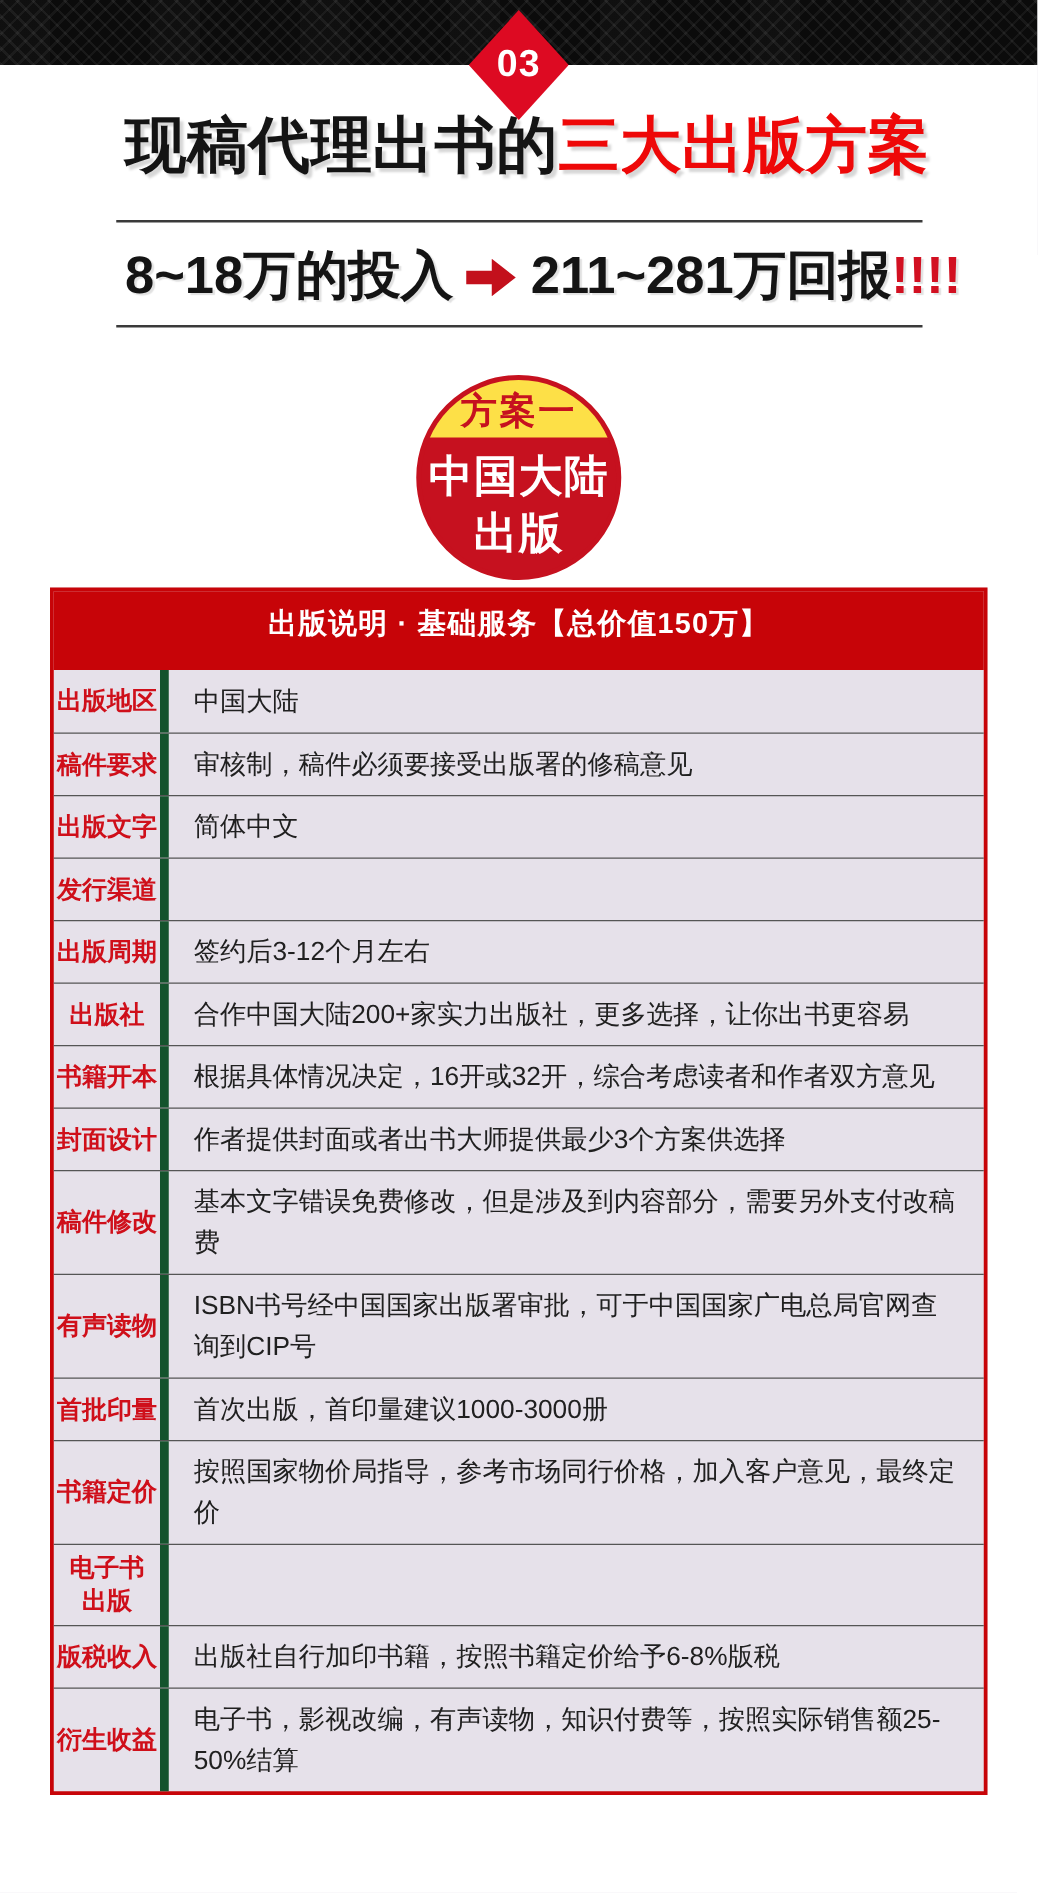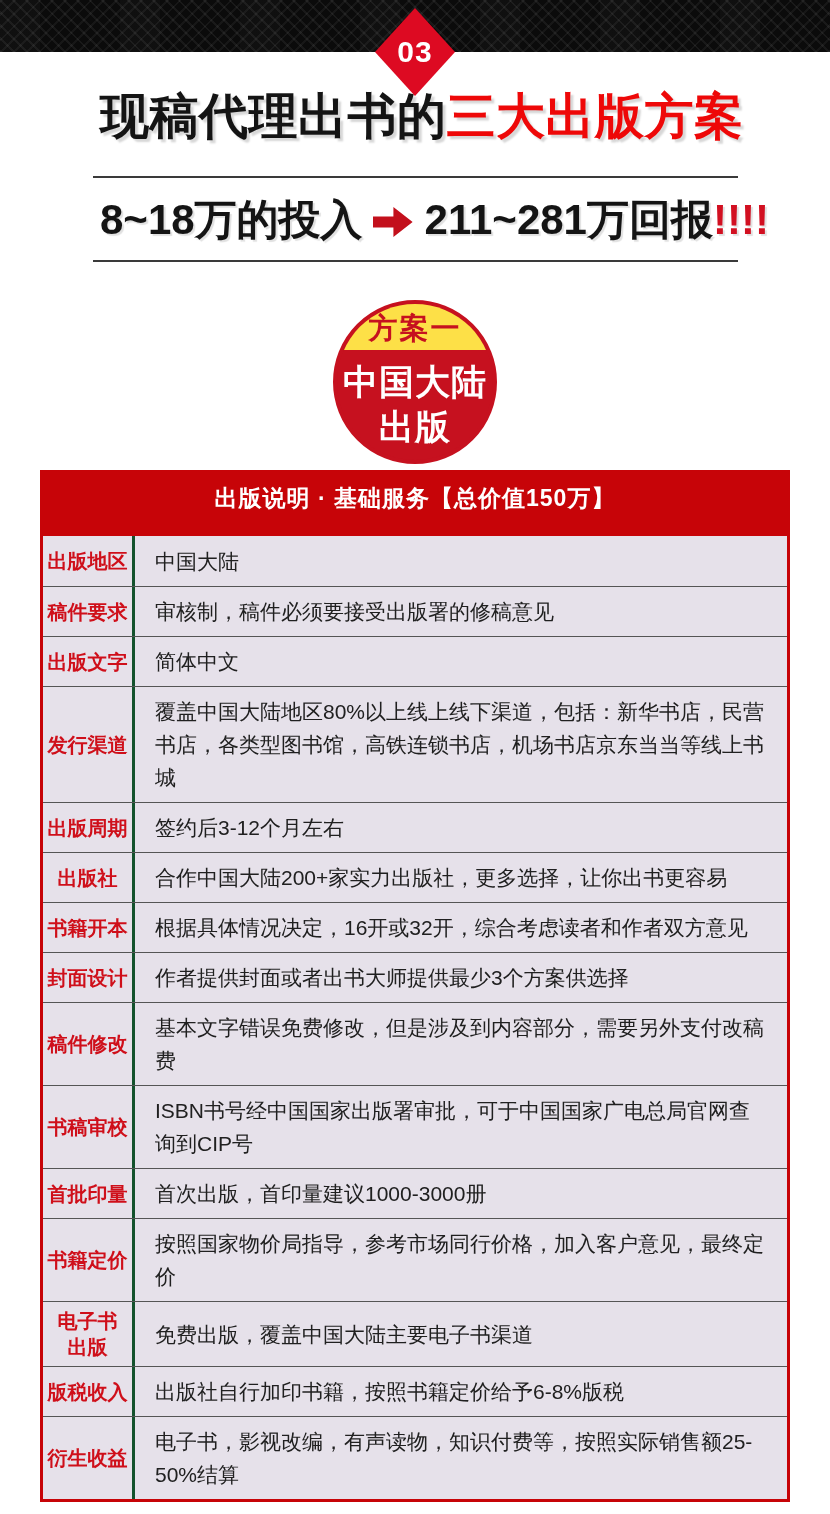--- a/index.html
+++ b/index.html
@@ -86,21 +86,21 @@
   .t-row {
     display:flex; min-height:50px;
     border-top:1px solid #555;
   }
   .t-row:first-of-type { border-top:none; }
   .t-label {
     flex:0 0 92px;
     display:flex; align-items:center; justify-content:center;
     color:#cf0f1a; font-weight:bold; font-size:20px;
     text-align:center; white-space:pre-line; line-height:26px;
-    border-right:3px solid #14532d;
+    border-right:7px solid #14532d;
     padding:6px 2px;
   }
   .t-content {
     flex:1;
     display:flex; align-items:center;
     color:#202020; font-size:21px; line-height:33px;
     padding:8px 22px 8px 20px;
   }
 </style>
 </head>
@@ -145,21 +145,20 @@
     <div class="t-content">审核制，稿件必须要接受出版署的修稿意见</div>
   </div>
 
   <div class="t-row">
     <div class="t-label">出版文字</div>
     <div class="t-content">简体中文</div>
   </div>
 
   <div class="t-row">
     <div class="t-label">发行渠道</div>
-    <div class="t-content">覆盖中国大陆地区80%以上线上线下渠道，包括：新华书店，民营书店，各类型图书馆，高铁连锁书店，机场书店京东当当等线上书城</div>
   </div>
 
   <div class="t-row">
     <div class="t-label">出版周期</div>
     <div class="t-content">签约后3-12个月左右</div>
   </div>
 
   <div class="t-row">
     <div class="t-label">出版社</div>
     <div class="t-content">合作中国大陆200+家实力出版社，更多选择，让你出书更容易</div>
@@ -175,38 +174,37 @@
     <div class="t-content">作者提供封面或者出书大师提供最少3个方案供选择</div>
   </div>
 
 
   <div class="t-row">
     <div class="t-label">稿件修改</div>
     <div class="t-content">基本文字错误免费修改，但是涉及到内容部分，需要另外支付改稿费</div>
   </div>
 
   <div class="t-row">
-    <div class="t-label">书稿审校</div>
+    <div class="t-label">有声读物</div>
     <div class="t-content">ISBN书号经中国国家出版署审批，可于中国国家广电总局官网查询到CIP号</div>
   </div>
 
   <div class="t-row">
     <div class="t-label">首批印量</div>
     <div class="t-content">首次出版，首印量建议1000-3000册</div>
   </div>
 
   <div class="t-row">
     <div class="t-label">书籍定价</div>
     <div class="t-content">按照国家物价局指导，参考市场同行价格，加入客户意见，最终定价</div>
   </div>
 
   <div class="t-row">
     <div class="t-label">电子书
 出版</div>
-    <div class="t-content">免费出版，覆盖中国大陆主要电子书渠道</div>
   </div>
 
   <div class="t-row">
     <div class="t-label">版税收入</div>
     <div class="t-content">出版社自行加印书籍，按照书籍定价给予6-8%版税</div>
   </div>
 
   <div class="t-row">
     <div class="t-label">衍生收益</div>
     <div class="t-content">电子书，影视改编，有声读物，知识付费等，按照实际销售额25-50%结算</div>

